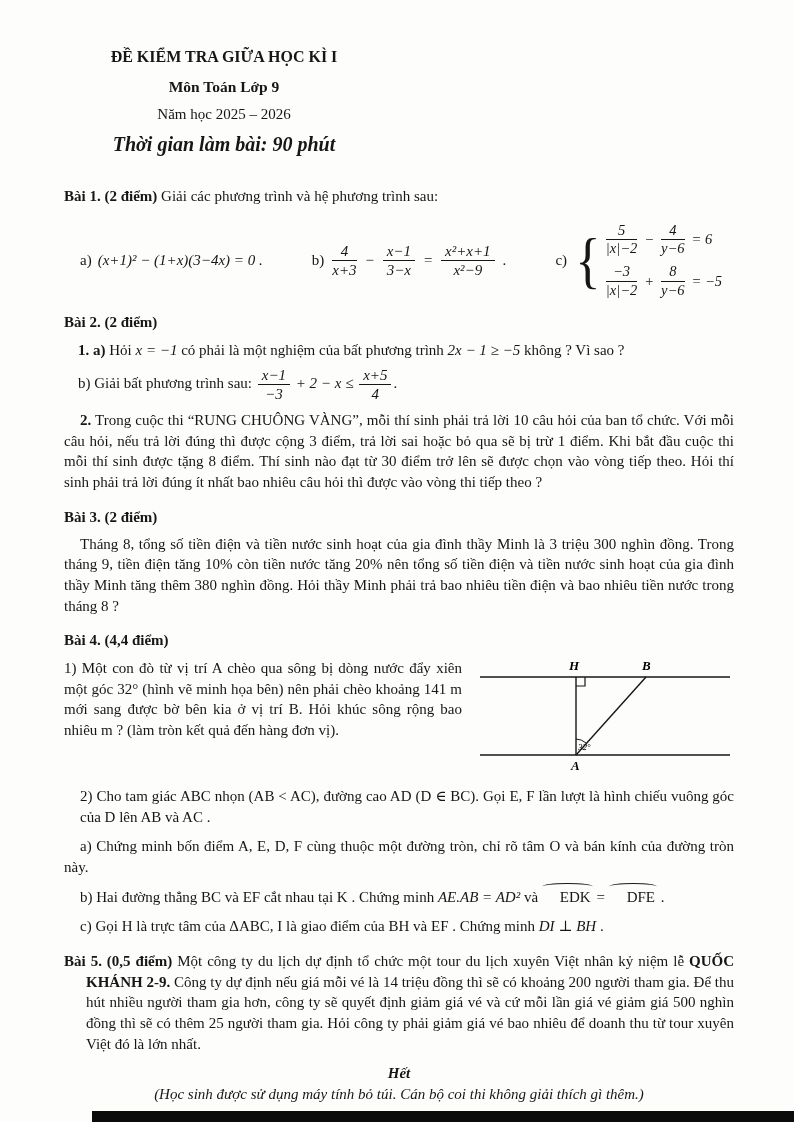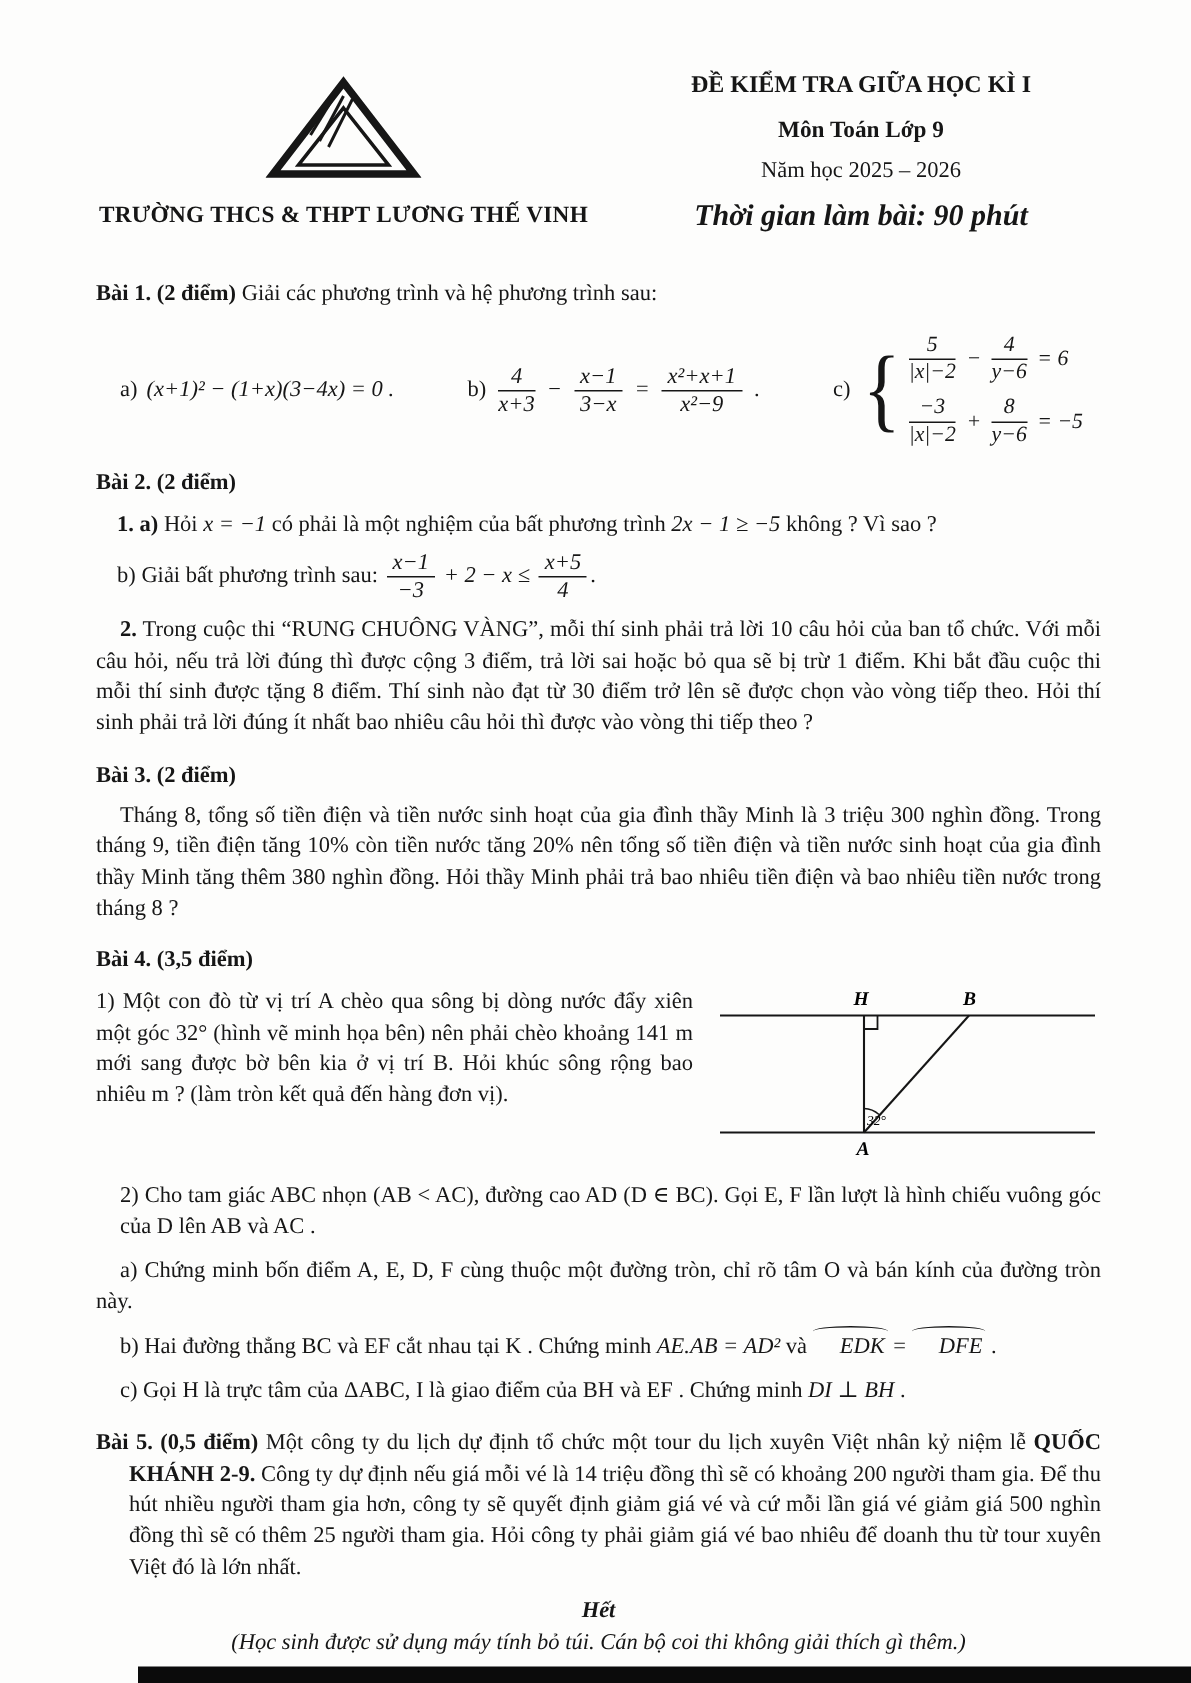--- a/index.html
+++ b/index.html
@@ -40,52 +40,40 @@
   .frac .den{display:block;padding-top:1px;}
   
   .eqrow{display:flex;align-items:center;justify-content:space-between;margin:16px 0 4px;padding:0 12px 0 16px;}
   .eqitem{display:flex;align-items:center;gap:6px;}
   .eqlabel{font-style:normal;}
   .system{display:flex;align-items:center;}
   .brace{font-size:62px;font-weight:400;line-height:.8;transform:scaleX(.85);margin-right:1px;}
   .sysrows{display:flex;flex-direction:column;gap:7px;font-size:14.5px;}
   .sysrow{display:flex;align-items:center;gap:5px;}
   
-  .hat{position:relative;display:inline-block;font-style:italic;padding:0 2px;}
+  .hat{position:relative;display:inline-block;padding:0 2px;}
   .hat::before{content:'';position:absolute;left:0;right:0;top:-4px;height:6px;
     border-top:1.3px solid #161616;border-radius:50% 50% 0 0;}
   
   .bai4-flex{display:flex;gap:14px;margin-top:2px;}
   .bai4-left{flex:1;}
   .bai4-right{width:258px;padding-top:2px;}
   .spacedp{margin-top:9px;}
   
   .het{font-weight:bold;font-style:italic;text-align:center;margin-top:10px;}
   .note{font-style:italic;text-align:center;margin-top:4px;}
   .scan-bar{position:absolute;bottom:0;left:92px;right:0;height:11px;background:#0b0b0b;}
   svg text{font-family:"Liberation Serif","DejaVu Serif",serif;}
 </style>
 </head>
 <body>
 
 <div class="page">
 
   <div class="header">
-    <div class="header-left">
-      <span class="logo-wrap">
-        <svg width="104" height="72" viewBox="0 0 104 72">
-          <path d="M52 5 L99 66 L5 66 Z" fill="none" stroke="#161616" stroke-width="5"></path>
-          <path d="M52 22 L82 60 L22 60 Z" fill="none" stroke="#161616" stroke-width="2.4"></path>
-          <path d="M46 14 L30 40" stroke="#161616" stroke-width="2"></path>
-          <path d="M52 14 L36 44" stroke="#161616" stroke-width="2"></path>
-          <path d="M58 16 L42 48" stroke="#161616" stroke-width="2"></path>
-        </svg>
-      </span>
-      <div class="school-name">TRƯỜNG THCS &amp; THPT LƯƠNG THẾ VINH</div>
-    </div>
     <div class="header-right">
       <div class="exam-title">ĐỀ KIỂM TRA GIỮA HỌC KÌ I</div>
       <div class="subject">Môn Toán Lớp 9</div>
       <div class="school-year">Năm học 2025 – 2026</div>
       <div class="duration">Thời gian làm bài: 90 phút</div>
     </div>
   </div>
 
   <div class="bai" style="margin-top:30px;">
     <p>
@@ -176,21 +164,21 @@
     <p>
       <span class="bai-head">Bài 3.</span>
       <span class="pts">(2 điểm)</span>
     </p>
     <p class="firstline" style="margin-top:6px;">Tháng 8, tổng số tiền điện và tiền nước sinh hoạt của gia đình thầy Minh là 3 triệu 300 nghìn đồng. Trong tháng 9, tiền điện tăng 10% còn tiền nước tăng 20% nên tổng số tiền điện và tiền nước sinh hoạt của gia đình thầy Minh tăng thêm 380 nghìn đồng. Hỏi thầy Minh phải trả bao nhiêu tiền điện và bao nhiêu tiền nước trong tháng 8 ?</p>
   </div>
 
   <div class="bai">
     <p>
       <span class="bai-head">Bài 4.</span>
-      <span class="pts">(3,5 điểm)</span>
+      <span class="pts">(4,4 điểm)</span>
     </p>
     <div class="bai4-flex">
       <div class="bai4-left">
         <p style="margin-top:5px;">
           <span>1) Một con đò từ vị trí A chèo qua sông bị dòng nước đẩy xiên một góc 32° (hình vẽ minh họa bên) nên phải chèo khoảng 141 m mới sang được bờ bên kia ở vị trí B. Hỏi khúc sông rộng bao nhiêu m ? </span><span style="">(làm tròn kết quả đến hàng đơn vị).</span>
         </p>
       </div>
       <div class="bai4-right">
         <svg width="258" height="118" viewBox="0 0 258 118">
 

